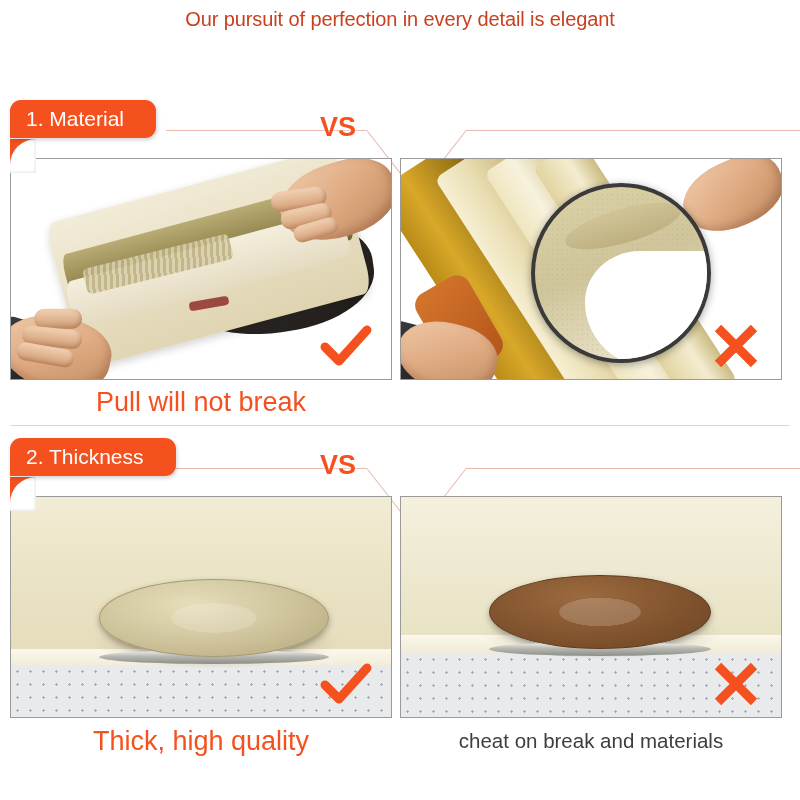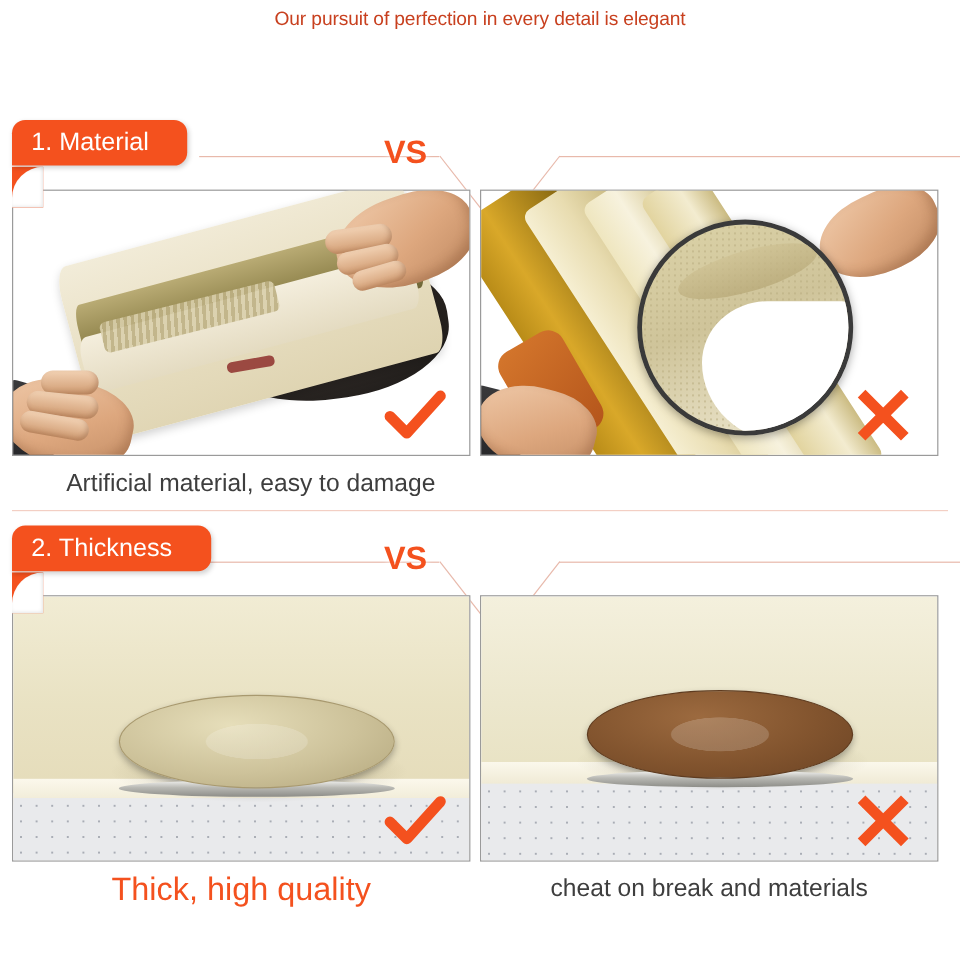--- a/index.html
+++ b/index.html
@@ -19,21 +19,21 @@
   }
   .rule { height:1px; background:#e6e2e0; flex:1; margin-top:4px; }
   .rule.left  { margin-right:14px; max-width:215px; }
   .rule.right { margin-left:14px;  max-width:215px; }
   .main-title {
     font-size:46px; font-weight:700; color:#c8341a;
     letter-spacing:0.5px; line-height:1; white-space:nowrap;
     font-family:"Liberation Sans", sans-serif;
   }
   .subtitle {
-    text-align:center; color:#c8401f; font-size:16px;
+    text-align:center; color:#c8401f; font-size:20px;
     letter-spacing:-0.1px; margin-top:8px;
   }
 
   
   .section { position:relative; }
   .section-head { position:relative; height:58px; }
 
   .badge {
     position:absolute; left:10px; top:0;
     background:#f4511e; color:#ffffff;
@@ -308,21 +308,21 @@
         <div class="mag-white"></div>
       </div>
 
       <svg class="mark" viewBox="0 0 58 50">
         <path d="M11 7 L47 43 M47 7 L11 43" fill="none" stroke="#f4511e" stroke-width="9" stroke-linecap="butt"></path>
       </svg>
     </div>
   </div>
 
   <div class="caption-row">
-    <div class="cap bad gap">Artificial material, easy to damage</div>
+    <div class="cap good">Pull will not break</div>
   </div>
 </div>
 
 <div class="section" style="margin-top:12px;">
 
   <div class="section-head">
     <div class="vs-wrap">
       <div class="vs-line l"></div>
       <div class="vs-line r"></div>
       <div class="vs-diag d1"></div>

